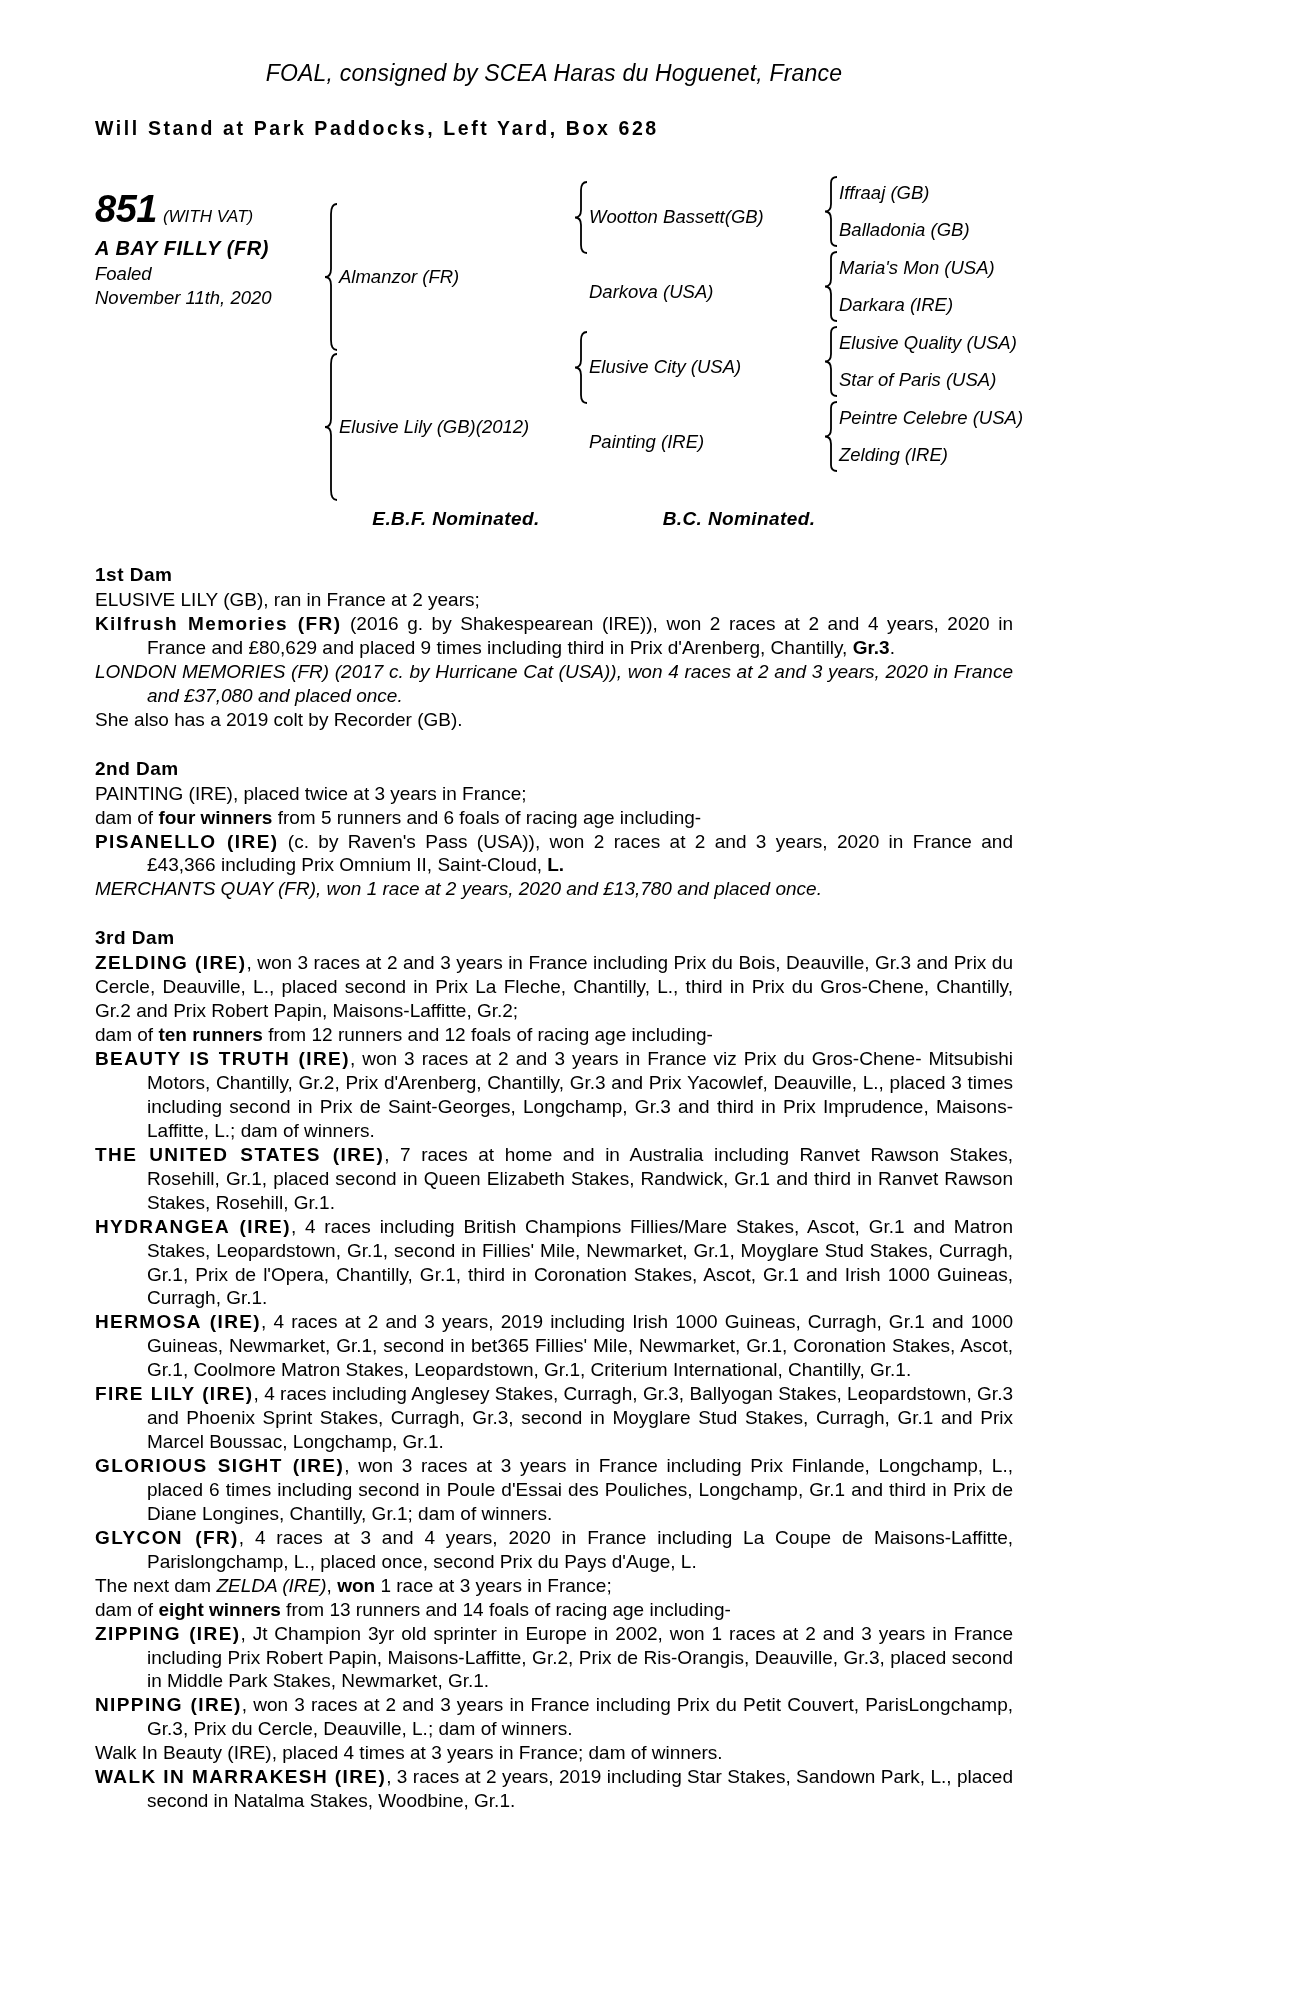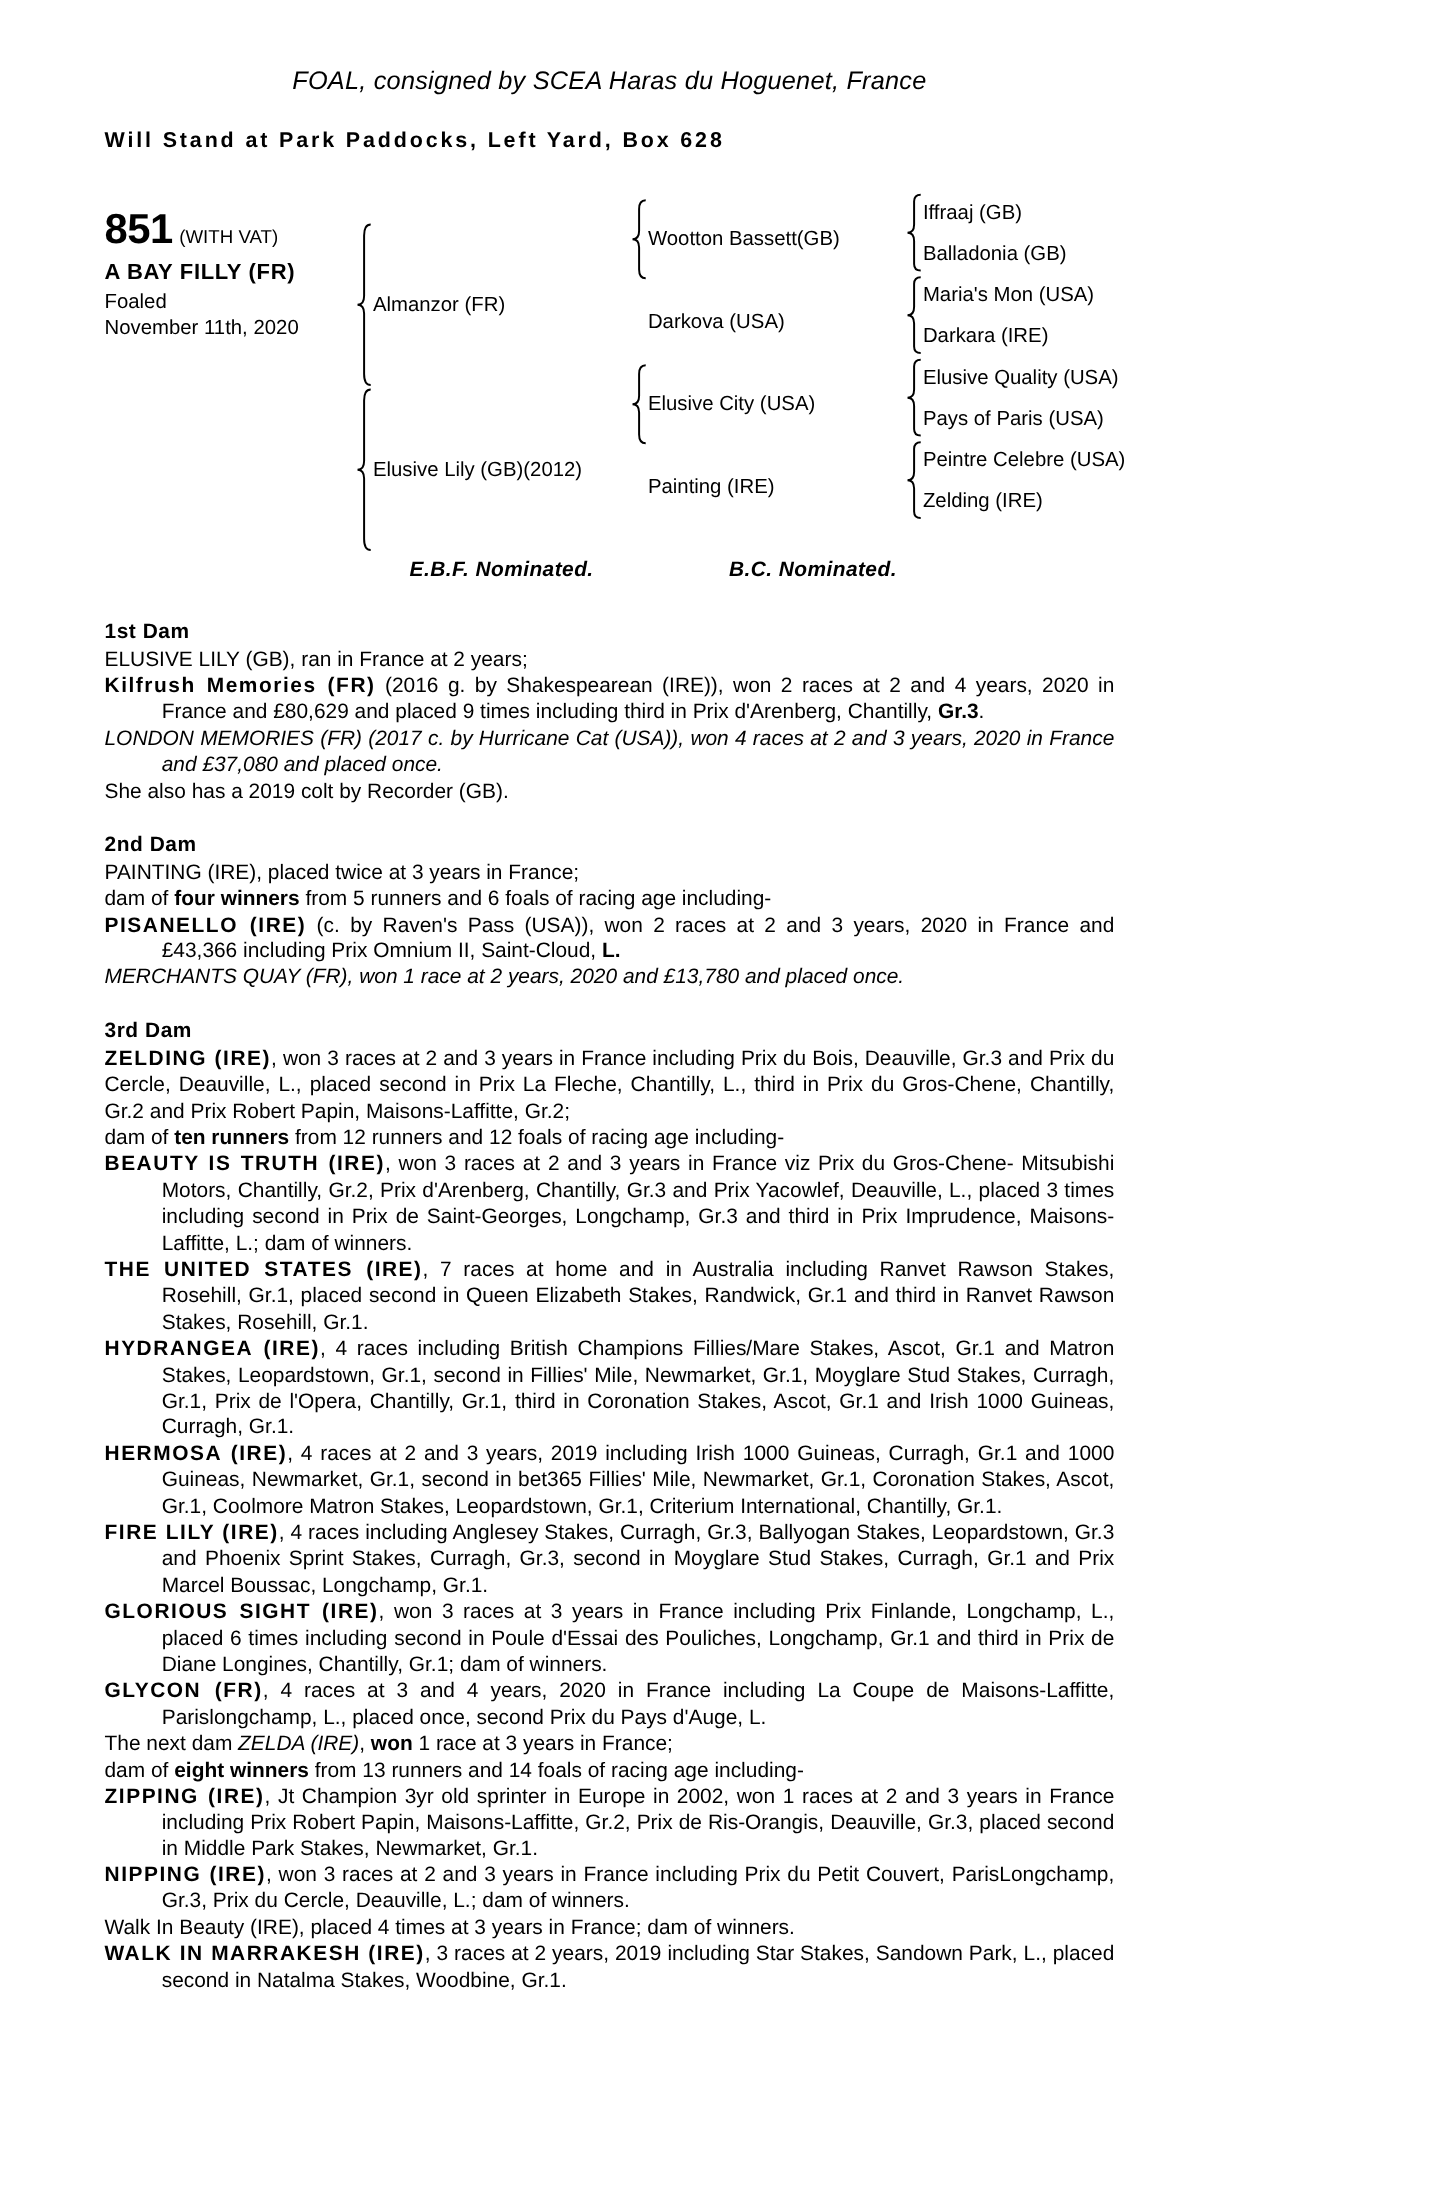--- a/index.html
+++ b/index.html
@@ -29,20 +29,21 @@
     font-weight: bold;
     font-size: 19.5px;
     letter-spacing: 2.6px;
     margin-bottom: 34px;
   }
   
   .ped {
     display: flex;
     align-items: flex-start;
     margin-bottom: 2px;
+    font-style: italic;
   }
   .ped-left {
     width: 228px;
     flex: 0 0 228px;
     padding-top: 14px;
   }
   .lot-line {
     display: flex;
     align-items: baseline;
     margin-bottom: 6px;
@@ -239,21 +240,21 @@
         </div>
       </div>
       <div class="brace-row">
         <div class="brace">
           <svg width="16" height="75" viewBox="0 0 16 75">
             <path d="M14 3 Q8 3 8 9 L8 30 Q8 37.5 2 37.5 Q8 37.5 8 45 L8 66 Q8 72 14 72" fill="none" stroke="#000" stroke-width="1.8"></path>
           </svg>
         </div>
         <div class="names">
           <div class="g3-item">Elusive Quality (USA)</div>
-          <div class="g3-item">Pays of Paris (USA)</div>
+          <div class="g3-item">Star of Paris (USA)</div>
         </div>
       </div>
       <div class="brace-row">
         <div class="brace">
           <svg width="16" height="75" viewBox="0 0 16 75">
             <path d="M14 3 Q8 3 8 9 L8 30 Q8 37.5 2 37.5 Q8 37.5 8 45 L8 66 Q8 72 14 72" fill="none" stroke="#000" stroke-width="1.8"></path>
           </svg>
         </div>
         <div class="names">
           <div class="g3-item">Peintre Celebre (USA)</div>

